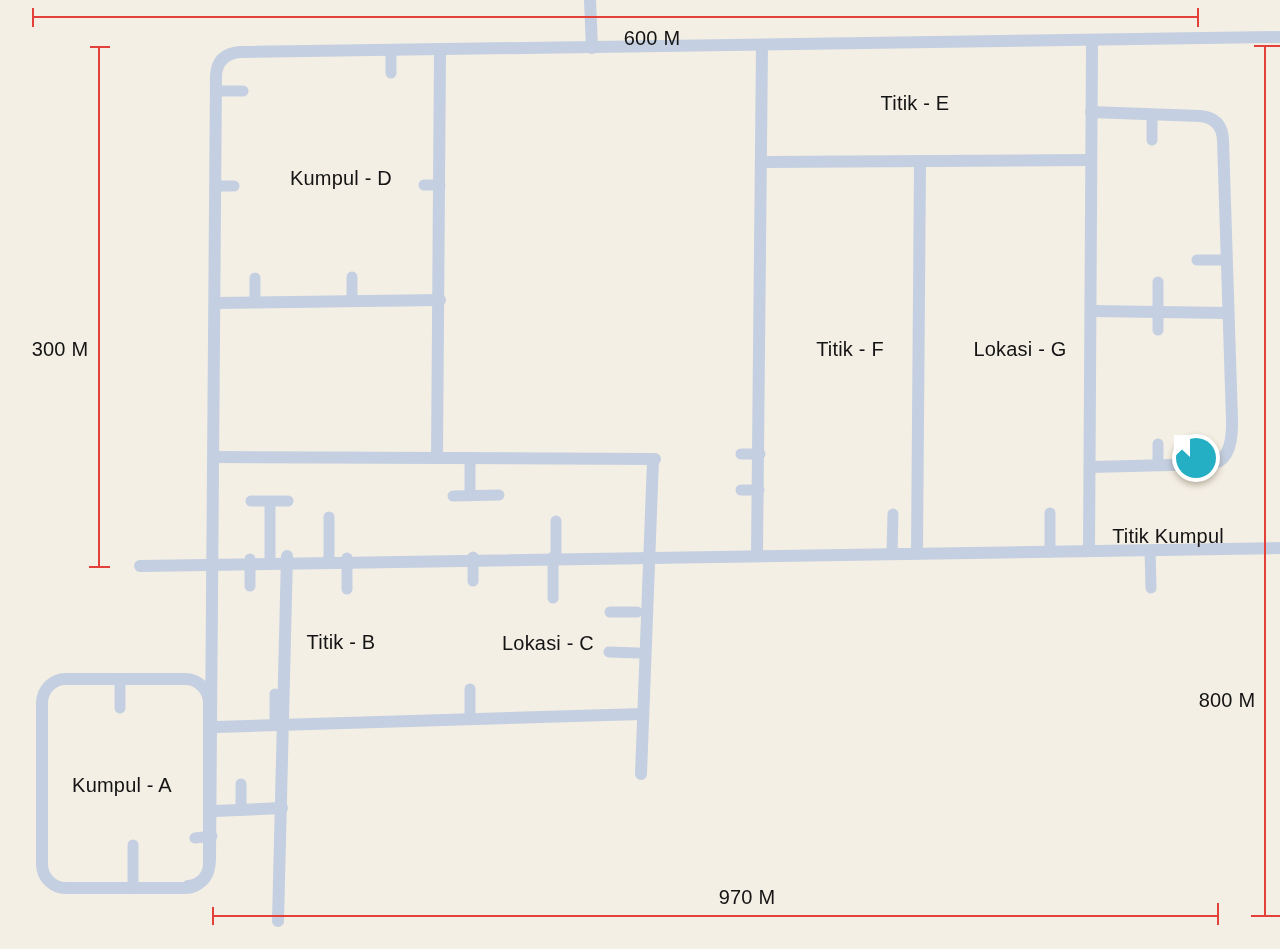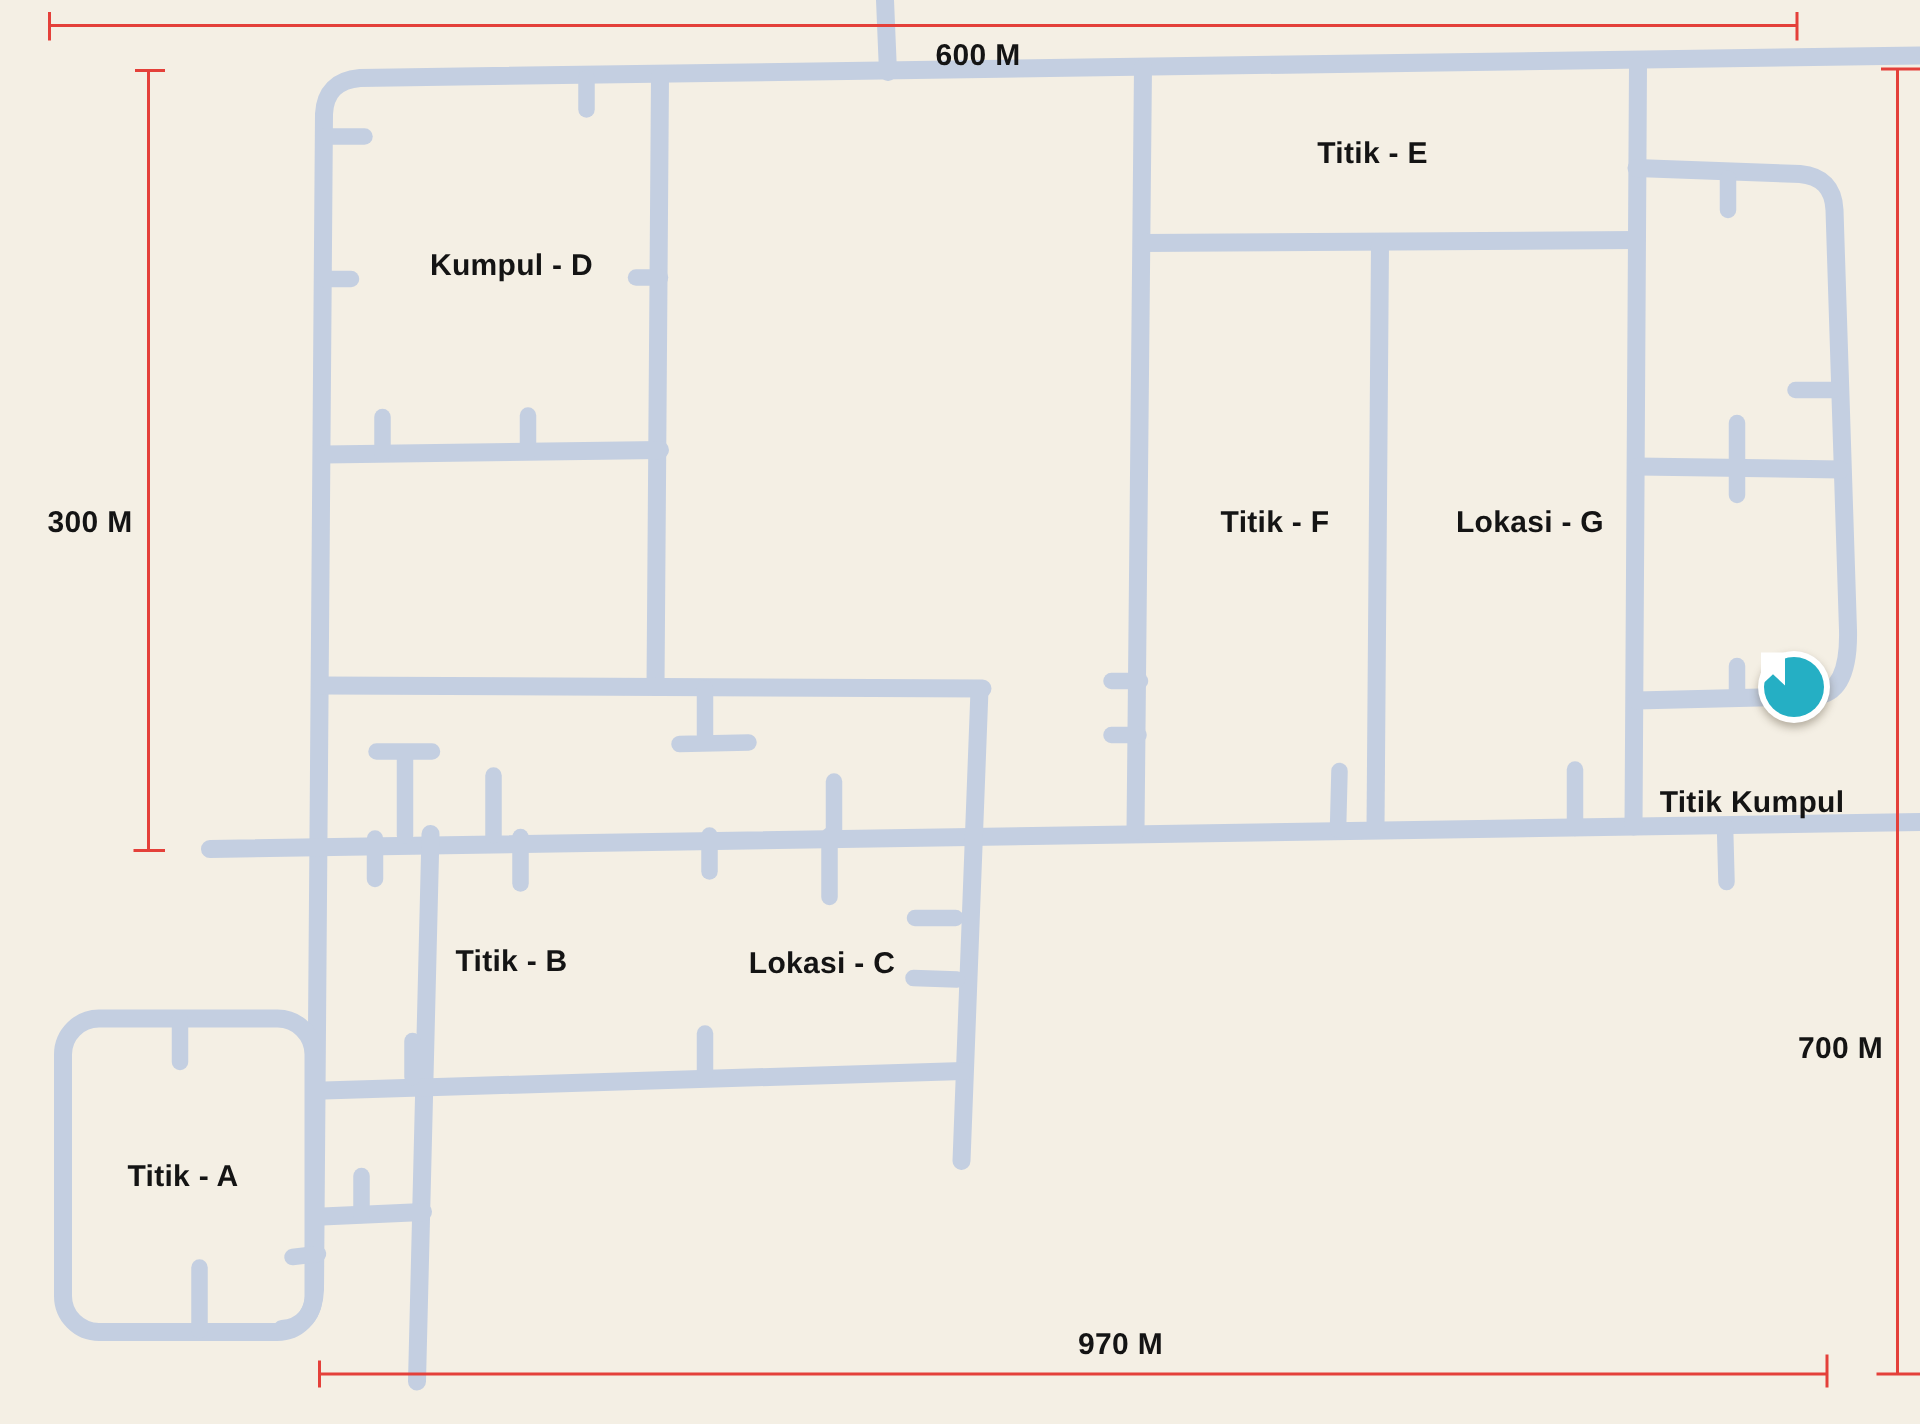--- a/index.html
+++ b/index.html
@@ -15,21 +15,21 @@
   .map{
     position:relative;width:1280px;height:949px;overflow:hidden;
     background:var(--background);
   }
   .map svg{position:absolute;left:0;top:0;}
   .road{fill:none;stroke:var(--road);stroke-width:12;stroke-linecap:round;stroke-linejoin:round;}
   .road.thin{stroke-width:11;}
   .dim{fill:none;stroke:var(--dimension);stroke-width:2;stroke-linecap:butt;}
   .map-label{
     position:absolute;transform:translate(-50%,-50%);
-    font-weight:bold;font-size:20px;color:var(--text);
+    font-weight:normal;font-size:20px;color:var(--text);
     white-space:nowrap;letter-spacing:0.2px;
   }
   .marker{
     position:absolute;width:48px;height:48px;border-radius:50%;
     background:var(--marker-ring);
     transform:translate(-50%,-50%);
     box-shadow:0 3px 6px rgba(60,50,30,0.35);
     display:flex;align-items:center;justify-content:center;
   }
   .marker .inner{
@@ -102,31 +102,31 @@
       <path class="dim" d="M99 47 L99 567 M90 47 L110 47 M89 567 L110 567"></path>
     </g>
     <g>
       <path class="dim" d="M1265 46 L1265 916 M1254 46 L1280 46 M1251 916 L1280 916"></path>
     </g>
     <g>
       <path class="dim" d="M213 916 L1218 916 M213 907 L213 925 M1218 903 L1218 925"></path>
     </g>
   </svg>
 
-  <div class="map-label" style="left:122px;top:785px">Titik - A</div>
+  <div class="map-label" style="left:122px;top:785px">Kumpul - A</div>
   <div class="map-label" style="left:341px;top:642px">Titik - B</div>
   <div class="map-label" style="left:548px;top:643px">Lokasi - C</div>
   <div class="map-label" style="left:341px;top:178px">Kumpul - D</div>
   <div class="map-label" style="left:915px;top:103px">Titik - E</div>
   <div class="map-label" style="left:850px;top:349px">Titik - F</div>
   <div class="map-label" style="left:1020px;top:349px">Lokasi - G</div>
 
   <div class="map-label" style="left:652px;top:38px">600 M</div>
   <div class="map-label" style="left:60px;top:349px">300 M</div>
-  <div class="map-label" style="left:1227px;top:700px">700 M</div>
+  <div class="map-label" style="left:1227px;top:700px">800 M</div>
   <div class="map-label" style="left:747px;top:897px">970 M</div>
 
   <div class="marker" style="left:1196px;top:458px">
     <div class="inner">
       <svg width="20" height="24" viewBox="0 0 20 24">
         <path d="M2 1 h16 v22 l-8 -7.5 l-8 7.5 z" fill="#ffffff"></path>
       </svg>
     </div>
   </div>
   <div class="map-label" style="left:1168px;top:536px">Titik Kumpul</div>

